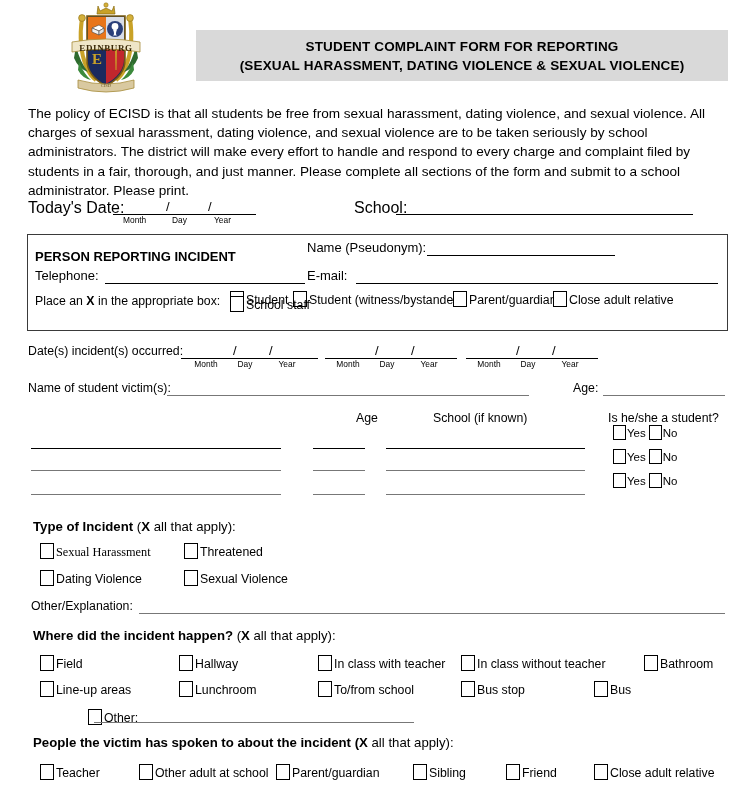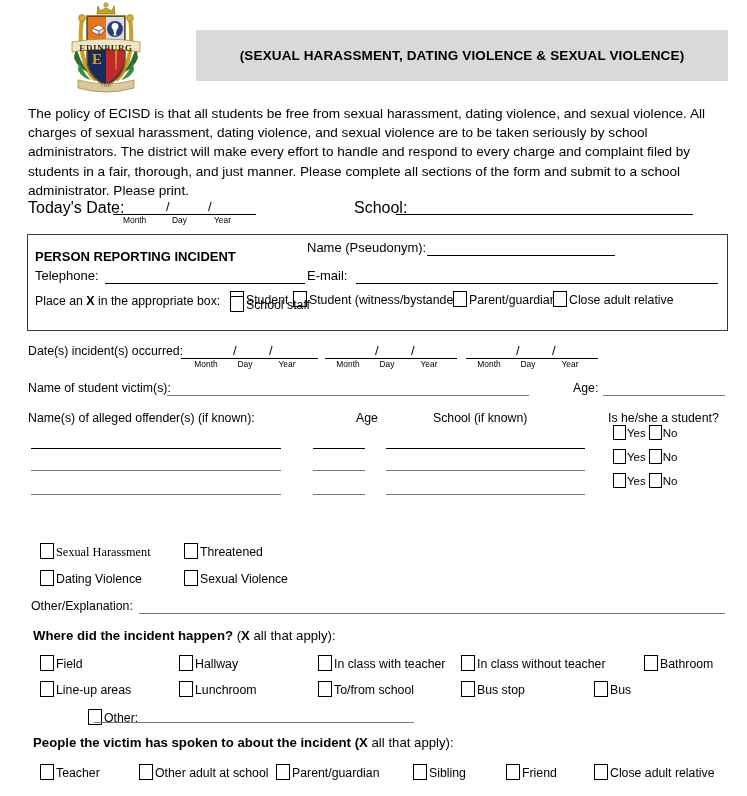--- a/index.html
+++ b/index.html
@@ -196,20 +196,21 @@
         <path d="M6 38 L82 38 L82 50 L6 50 Z" fill="#d8c89a" opacity="0"></path>
         <path d="M10 40 q34 -6 68 0 l0 10 q-34 -6 -68 0 z" fill="#efe6c8" stroke="#a68c3a" stroke-width="0.8"></path>
         <text x="44" y="48.5" font-family="'Liberation Serif',serif" font-size="9" font-weight="bold" fill="#3a2a08" text-anchor="middle" letter-spacing="0.6">EDINBURG</text>
 
         <path d="M16 78 q28 8 56 0 l0 8 q-28 8 -56 0 z" fill="#d9c9a0" stroke="#a68c3a" stroke-width="0.8"></path>
         <text x="44" y="85" font-family="'Liberation Serif',serif" font-size="4.5" fill="#6b5520" text-anchor="middle">CISD</text>
       </svg>
     </div>
 
     <div class="title-banner">
+      <div class="title-line">STUDENT COMPLAINT FORM FOR REPORTING</div>
       <div class="title-line">(SEXUAL HARASSMENT, DATING VIOLENCE &amp; SEXUAL VIOLENCE)</div>
     </div>
   </div>
 
   <div class="intro">The policy of ECISD is that all students be free from sexual harassment, dating violence, and sexual violence. All charges of sexual harassment, dating violence, and sexual violence are to be taken seriously by school administrators. The district will make every effort to handle and respond to every charge and complaint filed by students in a fair, thorough, and just manner. Please complete all sections of the form and submit to a school administrator.  Please print.</div>
 
   <div class="row" style="left:28px; top:199px;">Today's Date:</div>
   <div class="hline" style="left:113px; top:214px; width:143px;"></div>
   <div class="row" style="left:166px; top:199px; font-size:13px;">/</div>
   <div class="row" style="left:208px; top:199px; font-size:13px;">/</div>
@@ -280,21 +281,20 @@
     <div class="cap" style="left:2px; width:42px;">Month</div>
     <div class="cap" style="left:48px; width:28px;">Day</div>
     <div class="cap" style="left:86px; width:36px;">Year</div>
   </div>
 
   <div class="row lbl-sm" style="left:28px; top:381px;">Name of student victim(s):</div>
   <div class="hline-gray" style="left:167px; top:395px; width:362px;"></div>
   <div class="row lbl-sm" style="left:573px; top:381px;">Age:</div>
   <div class="hline-gray" style="left:603px; top:395px; width:122px;"></div>
 
-  <div class="row lbl-sm" style="left:28px; top:411px;">Name(s) of alleged offender(s) (if known):</div>
   <div class="row lbl-sm" style="left:320px; top:411px;margin-left:36px;">Age</div>
   <div class="row lbl-sm" style="left:433px; top:411px;">School (if known)</div>
   <div class="row lbl-sm" style="left:608px; top:411px;">Is he/she a student?</div>
 
   <div class="hline" style="left:31px; top:448px; width:250px;"></div>
   <div class="hline" style="left:313px; top:448px; width:52px;"></div>
   <div class="hline" style="left:386px; top:448px; width:199px;"></div>
   <div class="yn" style="left:613px; top:425px;">
     <span class="cbx-sm"></span><span>Yes</span><span class="gap"></span><span class="cbx-sm"></span><span>No</span>
   </div>
@@ -306,20 +306,23 @@
     <span class="cbx-sm"></span><span>Yes</span><span class="gap"></span><span class="cbx-sm"></span><span>No</span>
   </div>
 
   <div class="hline-gray" style="left:31px; top:494px; width:250px;"></div>
   <div class="hline-gray" style="left:313px; top:494px; width:52px;"></div>
   <div class="hline-gray" style="left:386px; top:494px; width:199px;"></div>
   <div class="yn" style="left:613px; top:473px;">
     <span class="cbx-sm"></span><span>Yes</span><span class="gap"></span><span class="cbx-sm"></span><span>No</span>
   </div>
 
+  <div class="sechead" style="left:33px; top:519px;">
+    <b>Type of Incident</b><span> (</span><b>X</b><span> all that apply):</span>
+  </div>
 
   <div class="opt" style="left:24px; top:543px;font-family:Liberation Serif, serif;">
     <span class="cbx"></span><span class="t">Sexual Harassment</span>
   </div>
   <div class="opt" style="left:168px; top:543px;">
     <span class="cbx"></span><span class="t">Threatened</span>
   </div>
   <div class="opt" style="left:24px; top:570px;">
     <span class="cbx"></span><span class="t">Dating Violence</span>
   </div>

